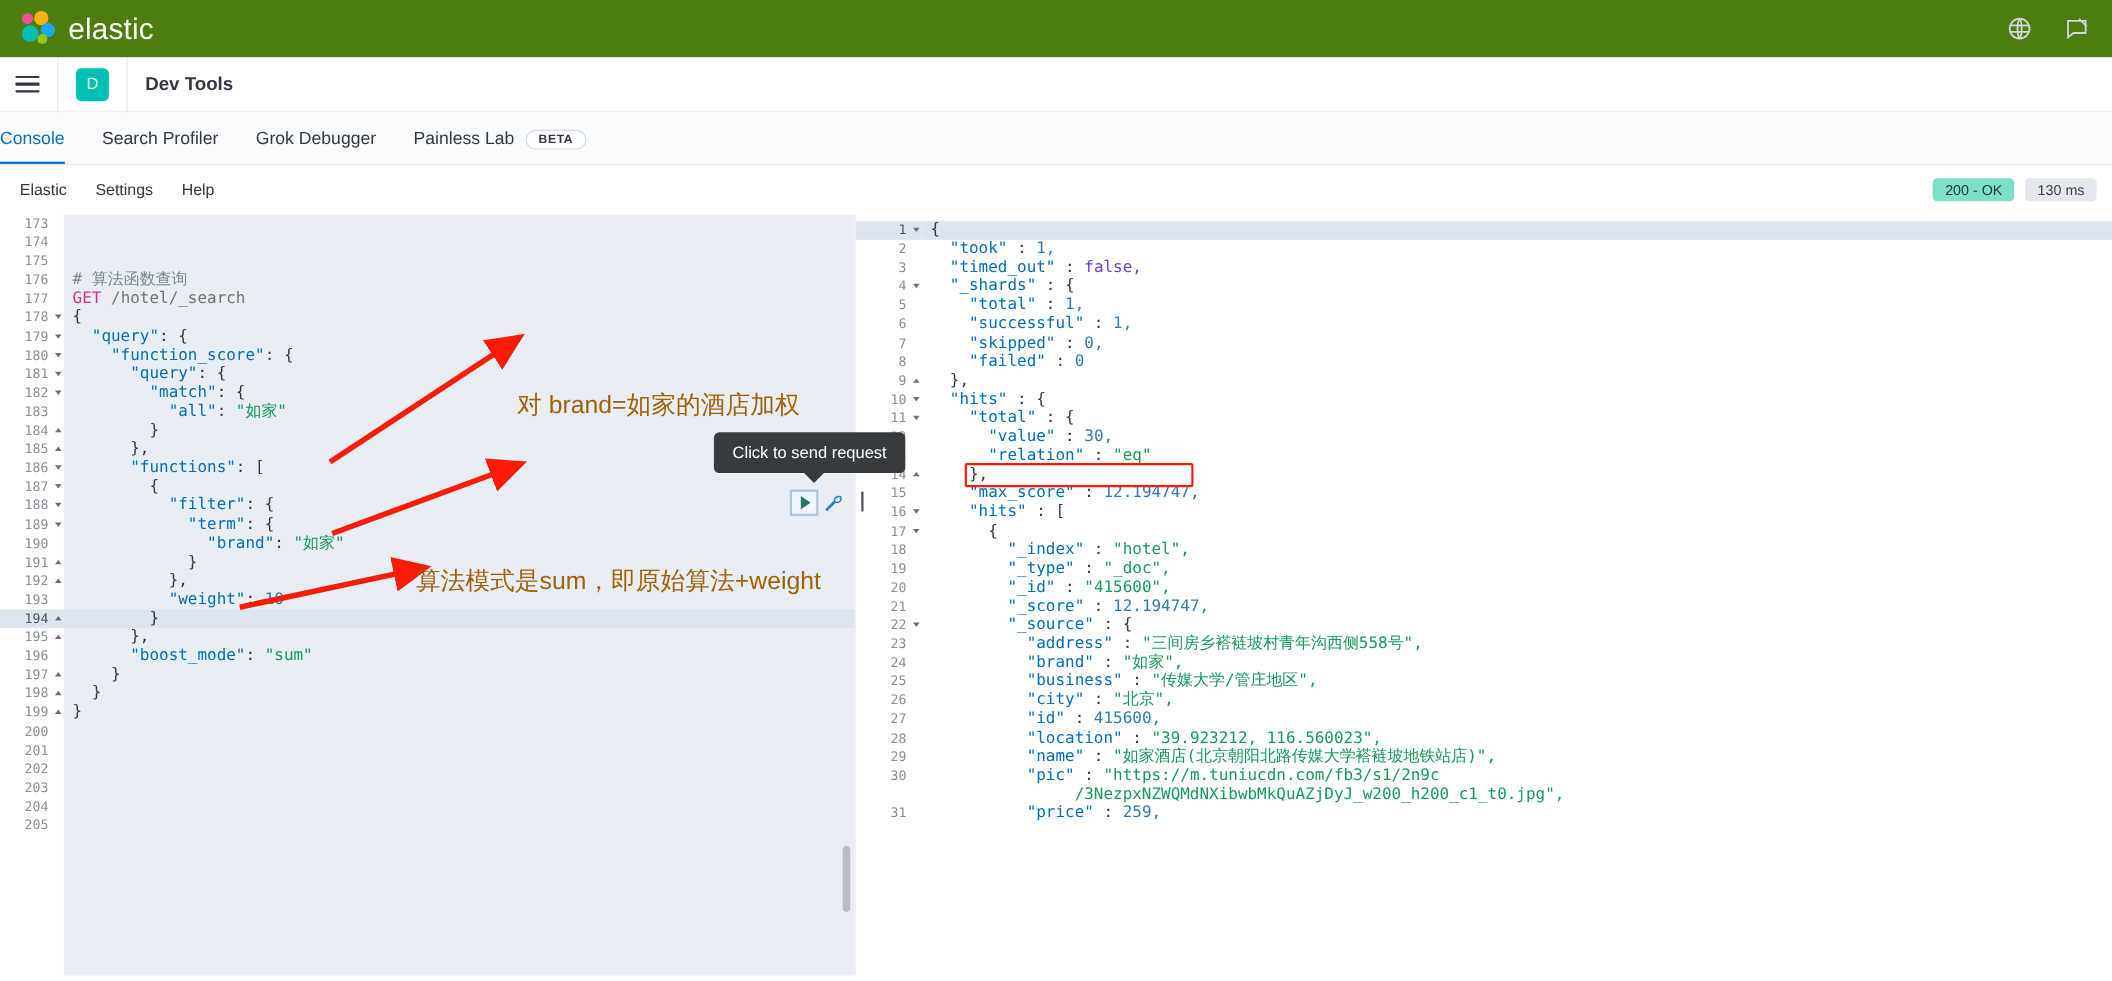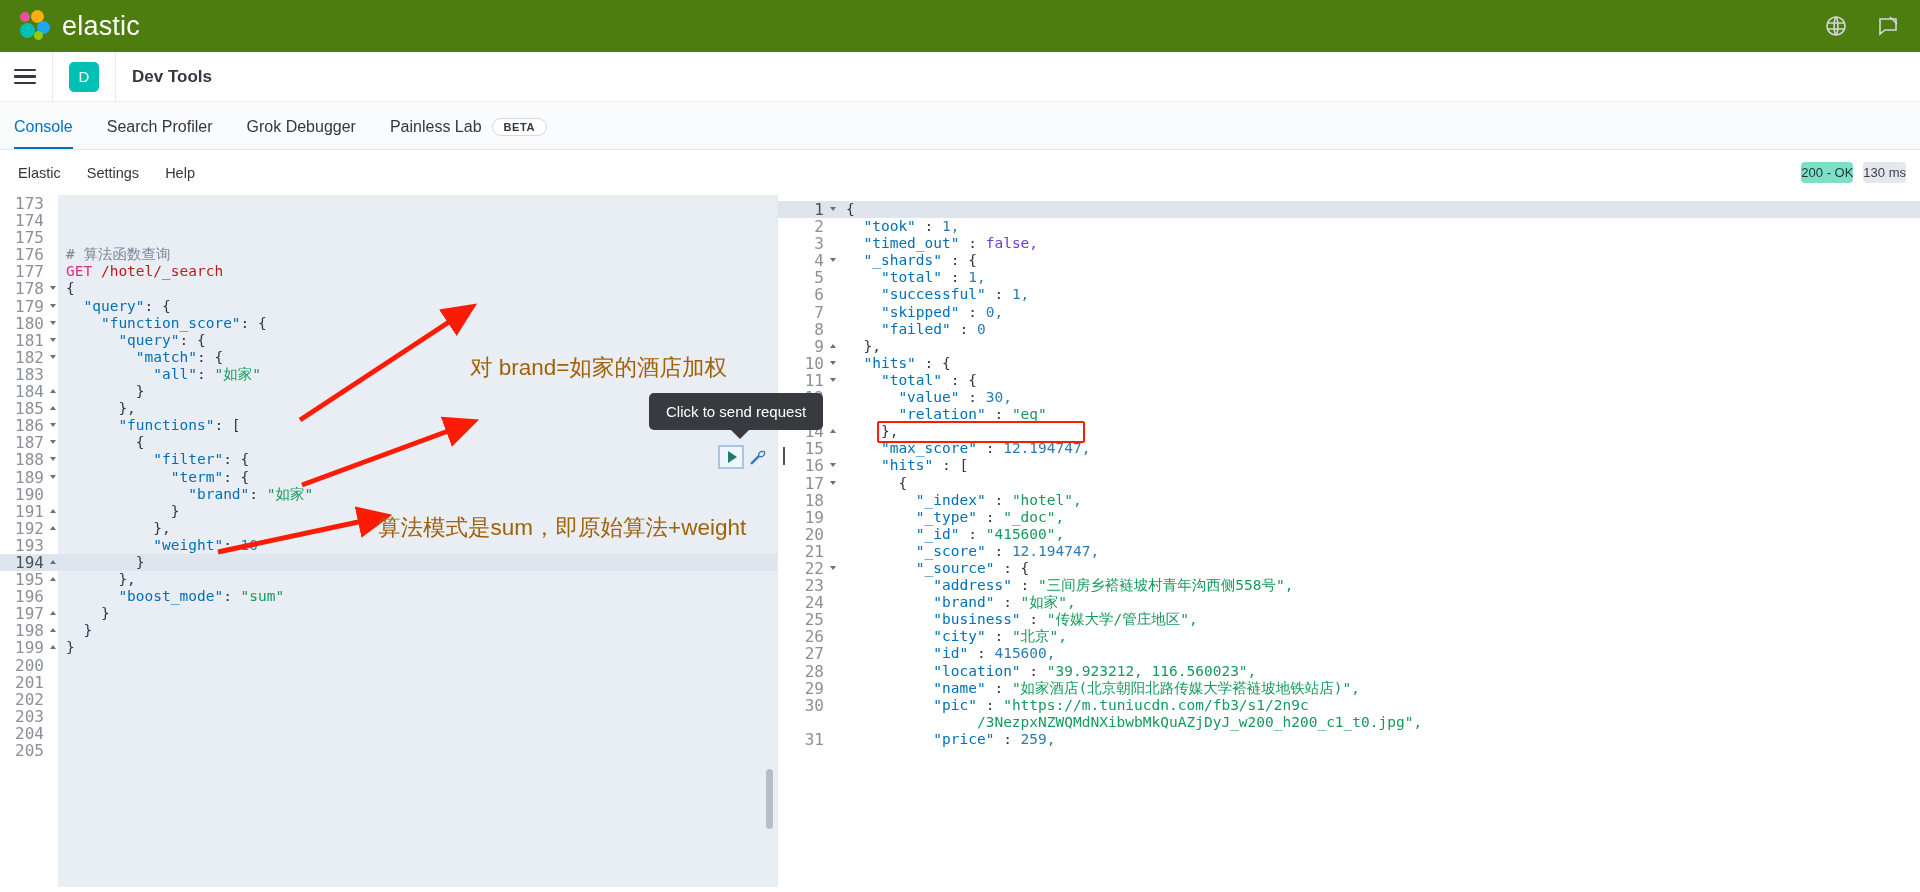--- a/index.html
+++ b/index.html
@@ -69,59 +69,58 @@
     color: #ffffff; font-size: 15px; display: flex;
     align-items: center; justify-content: center; font-weight: 400;
   }
   .crumbtitle { font-size: 17px; color: #343741; font-weight: 700; }
 
   
   .tabsrow {
     height: 48px; background: #fafbfd;
     display: flex; align-items: flex-end;
     border-bottom: 1px solid #e3e7ee;
-    padding-left: 14px;
   }
   .tab {
     font-size: 16px; color: #343741; padding: 0 0 11px 0; margin-right: 34px;
     cursor: pointer; border-bottom: 2px solid transparent;
     display: flex; align-items: center; gap: 10px;
   }
   .tab.active { color: #0071c2; border-bottom-color: #0071c2; font-weight: 400; }
   .beta {
     border: 1px solid #d3dae6; border-radius: 11px; padding: 2px 11px;
     font-size: 11px; font-weight: 700; color: #343741; letter-spacing: .6px;
     background: #ffffff;
   }
 
   
   .conbar {
     height: 45px; background: #ffffff; display: flex; align-items: center;
     padding: 0 14px 0 18px; position: relative;
   }
   .conlink { font-size: 14.5px; color: #343741; margin-right: 26px; cursor: pointer; }
   .statusgrp { position: absolute; right: 14px; display: flex; gap: 10px; }
-  .pill { font-size: 13px; padding: 3px 0; border-radius: 4px; }
+  .pill { font-size: 13px; padding: 3px 11px; border-radius: 4px; }
   .pill.ok { background: #7edfc8; color: #1b3a33; }
   .pill.ms { background: #e4e7ee; color: #3a3f48; }
 
   
   .panes { display: flex; height: 692px; position: relative; }
   .pane { position: relative; overflow: hidden; }
   .pane.left  { width: 778px; background: #ffffff; border-right: 1px solid #e4e7ee; }
   .pane.right { width: 1142px; background: #ffffff; }
 
   .codearea {
     font-family: "DejaVu Sans Mono", monospace;
     font-size: 14.5px; line-height: 17.1px; white-space: pre;
   }
   .gutter {
     position: absolute; top: 0; left: 0; width: 58px; height: 100%;
     background: #ffffff; text-align: right; color: #8a8f99;
-    font-family: "DejaVu Sans Mono", monospace; font-size: 16px;
+    font-family: "DejaVu Sans Mono", monospace; font-size: 12px;
     line-height: 17.1px; padding-top: 0px;
   }
   .gutter.r { left: 0px; width: 60px; }
   .gl { padding-right: 14px; position: relative; height: 17.1px; }
   .gl .fold {
     position: absolute; right: 2px; top: 6px;
     width: 0; height: 0; border-left: 3.5px solid transparent;
     border-right: 3.5px solid transparent;
   }
   .gl .fold.down { border-top: 4px solid #6a7079; }
@@ -135,21 +134,21 @@
   .codebody.r { left: 60px; background: #ffffff; }
   .cline { height: 17.1px; padding-left: 8px; }
   .cline.cur { background: #dfe5ef; }
 
   .k  { color: #0070b8; }           
   .s  { color: #149b5b; }           
   .n  { color: #2d7ab5; }           
   .b  { color: #6a3fd6; }           
   .p  { color: #343741; }           
   .m  { color: #d83084; }           
-  .u  { color: #b91c1c; }           
+  .u  { color: #737373; }           
   .cm { color: #7f8795; }           
 
   
   .vscroll {
     position: absolute; width: 7px; border-radius: 4px; background: #b7bdc7;
   }
 
   
   .actions { position: absolute; top: 250px; left: 718px; display: flex; align-items: center; gap: 4px; }
   .playbtn {

